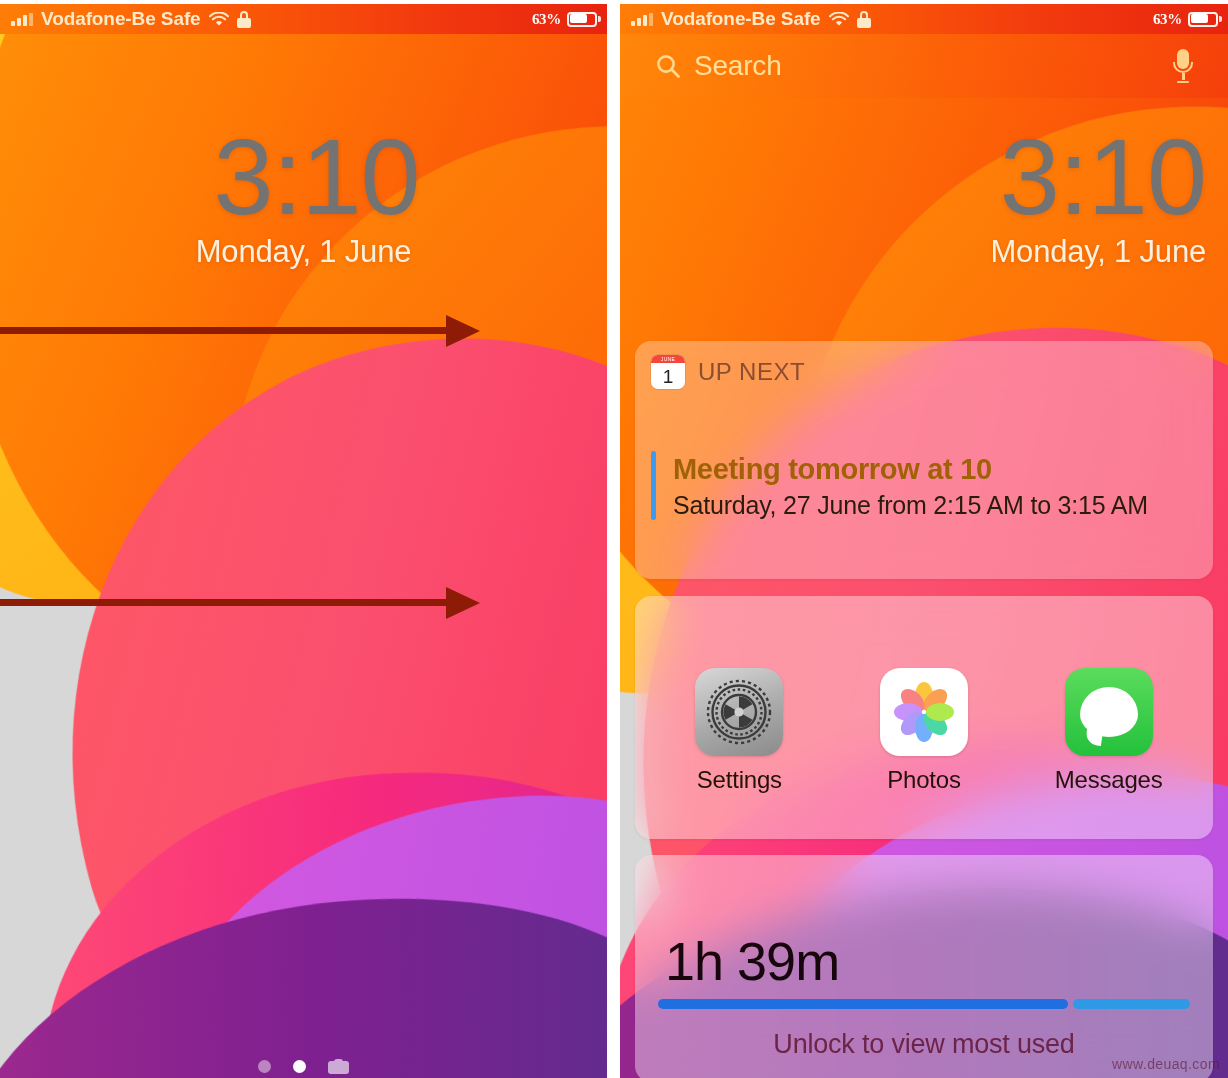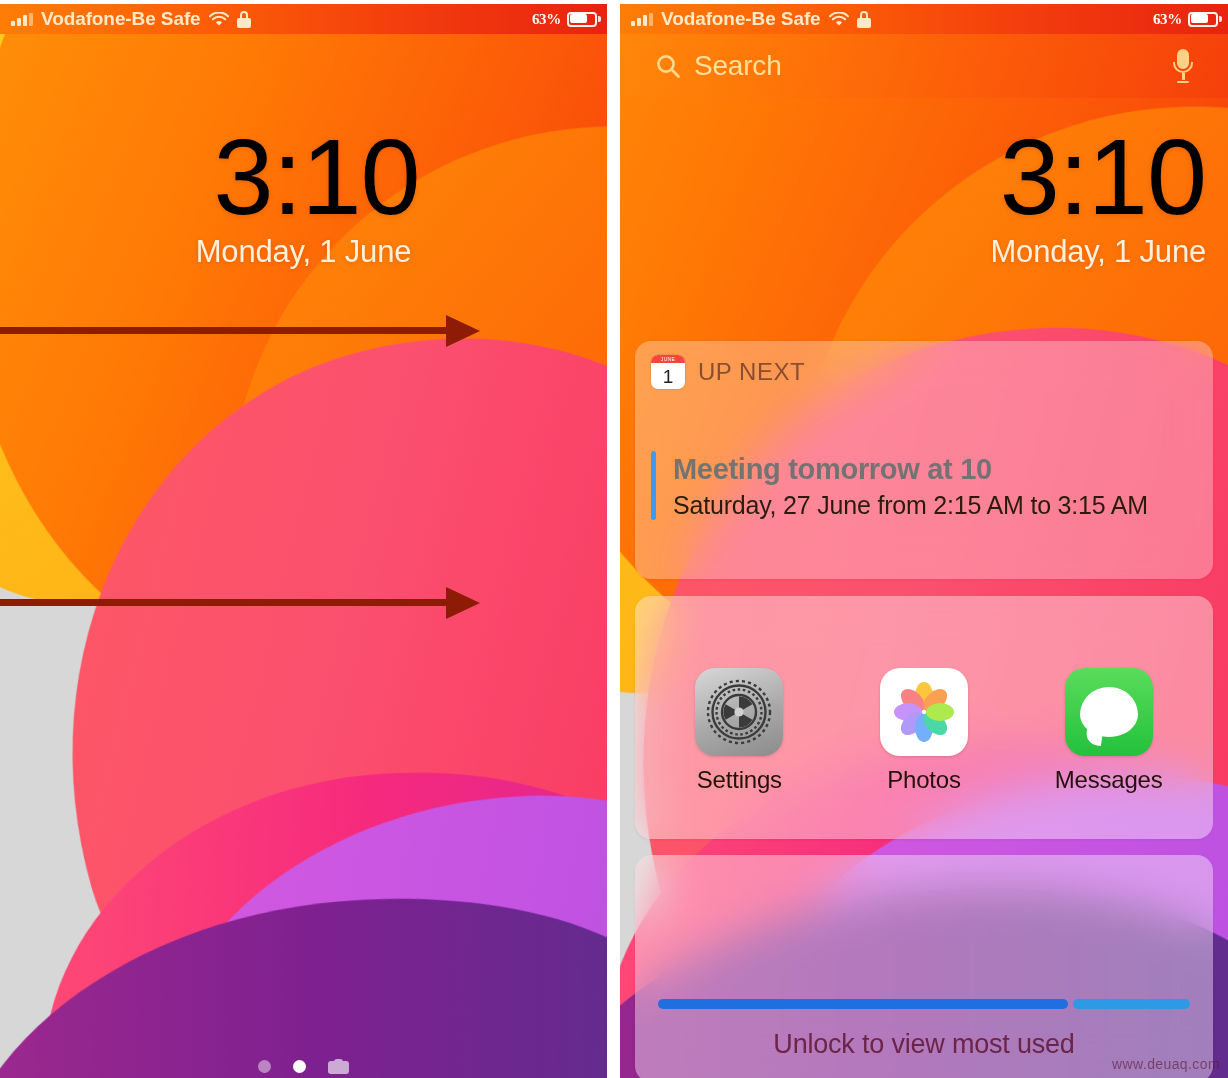--- a/index.html
+++ b/index.html
@@ -114,21 +114,21 @@
   .batt{ position:relative; width:30px; height:15px; }
   .batt .shell{ position:absolute; inset:0; border:2px solid #ffffff; border-radius:4px; opacity:.95; }
   .batt .fill{ position:absolute; left:2.5px; top:2.5px; height:9px; width:17px; background:#ffffff; border-radius:2px; }
   .batt .nub{ position:absolute; right:-4px; top:4.5px; width:3px; height:6px; background:#ffffff; opacity:.85; border-radius:0 2px 2px 0; }
 
   
   .clock-wrap{ position:absolute; left:0; width:100%; z-index:20; }
   #clock-left { top:118px; text-align:center; }
   #clock-right{ top:118px; text-align:right; padding-right:22px; }
   .clock-time{
-    font-size:108px; font-weight:200; color:#000000; line-height:1.02;
+    font-size:108px; font-weight:200; color:#737373; line-height:1.02;
     letter-spacing:-1px; text-shadow:0 1px 5px rgba(120,30,0,.18);margin-left:26px;
   }
   .clock-date{
     font-size:31px; font-weight:500; color:#fdf1dd; margin-top:2px;
     letter-spacing:-.2px; text-shadow:0 1px 4px rgba(120,30,0,.18);
   }
 
   
   .arrow{ position:absolute; z-index:35; height:40px; }
   .arrow .shaft{ position:absolute; left:0; top:17px; height:7px; background:#8d1b06; }
@@ -220,21 +220,21 @@
     border-left:7.5px solid transparent; border-right:7.5px solid transparent;
   }
   .hourglass:before{ top:0; border-top:9px solid #fff; }
   .hourglass:after{ bottom:0; border-bottom:9px solid #fff; }
   .hg-bar{ position:absolute; left:-2px; width:19px; height:2px; background:#fff; border-radius:1px; }
   .hg-top{ top:-1px; } .hg-bot{ bottom:-1px; }
 
   
   .event{ position:absolute; left:16px; top:110px; display:flex; }
   .event .accent{ width:5px; border-radius:3px; background:#3b9bf0; margin-right:17px; }
-  .event .etitle{ font-size:29px; font-weight:700; color:#737373; letter-spacing:-.3px; line-height:1.25; }
+  .event .etitle{ font-size:29px; font-weight:700; color:#a16207; letter-spacing:-.3px; line-height:1.25; }
   .event .esub{ font-size:25px; font-weight:400; color:#2a1c0c; letter-spacing:-.2px; margin-top:4px; }
 
   
   .apps{ position:absolute; left:0; top:72px; width:100%;
          display:flex; justify-content:space-around; padding:0 12px; }
   .app{ display:flex; flex-direction:column; align-items:center; width:118px; }
   .app .ico{ width:88px; height:88px; border-radius:20px; position:relative; overflow:hidden;
              box-shadow:0 1px 3px rgba(60,20,10,.18); }
   .app .lbl{ margin-top:10px; font-size:24px; color:#221208; letter-spacing:-.2px; }
 
@@ -469,20 +469,21 @@
               <span class="bubble"></span>
             </span>
             <span class="lbl">Messages</span>
           </div>
 
 
         </div>
       </div>
 
       <div class="card" id="card-screentime">
+        <div class="st-dur">1h 39m</div>
         <div class="st-bar">
           <span class="seg1" style="flex: 0 0 77%; background: rgb(31, 111, 224);"></span>
           <span class="seg2" style="flex: 1 1 0%; background: rgb(46, 154, 230);"></span>
         </div>
         <div class="st-note">Unlock to view most used</div>
       </div>
 
     </div>
   </div>
 

